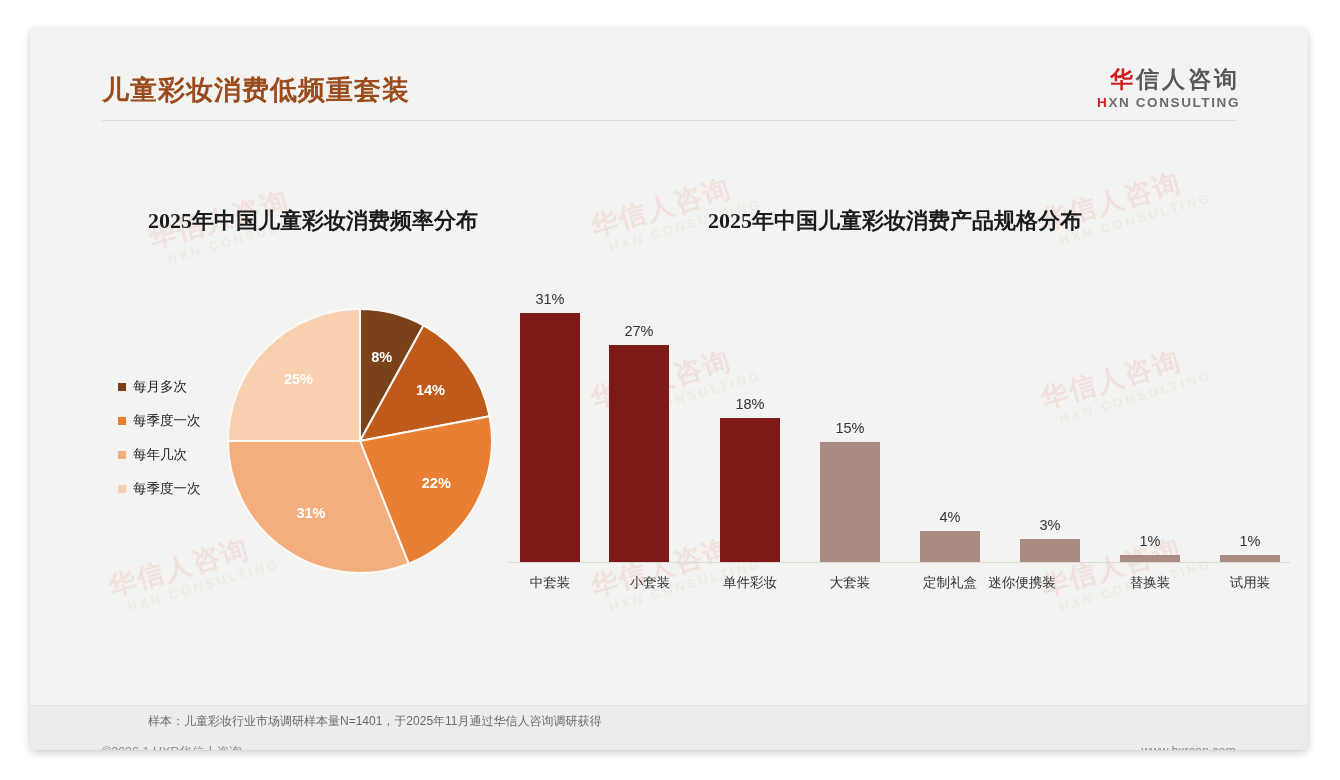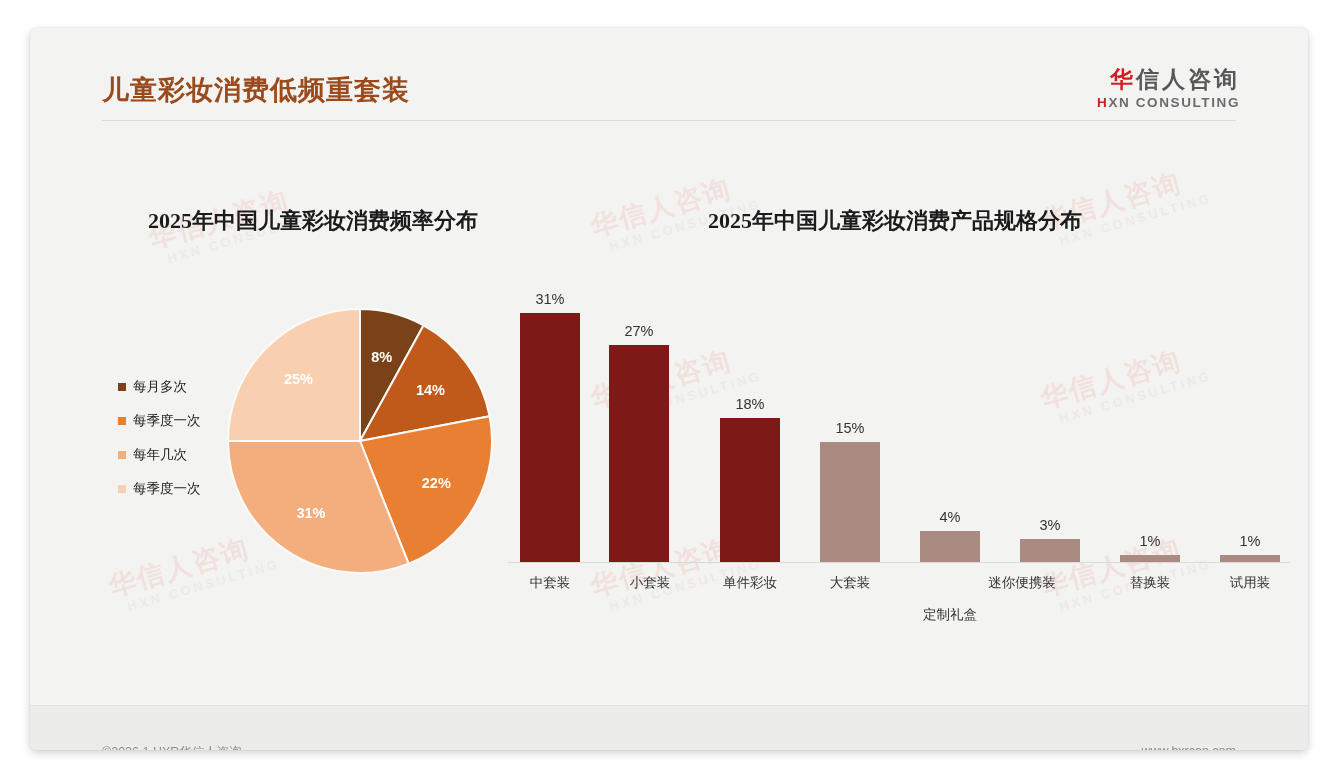--- a/index.html
+++ b/index.html
@@ -367,21 +367,21 @@
         <div class="bar-cat" style="left: 200px;">单件彩妆</div>
         <div class="bar-col" style="left: 300px;">
           <div class="bar-rect" style="height: 120.968px; background: rgb(169, 139, 130);"></div>
           <div class="bar-value" style="bottom: 126.968px;">15%</div>
         </div>
         <div class="bar-cat" style="left: 300px;">大套装</div>
         <div class="bar-col" style="left: 400px;">
           <div class="bar-rect" style="height: 32.2581px; background: rgb(169, 139, 130);"></div>
           <div class="bar-value" style="bottom: 38.2581px;">4%</div>
         </div>
-        <div class="bar-cat" style="left: 400px; margin-top: 32px;">定制礼盒</div>
+        <div class="bar-cat" style="left: 400px;">定制礼盒</div>
         <div class="bar-col" style="left: 500px;">
           <div class="bar-rect" style="height: 24.1935px; background: rgb(169, 139, 130);"></div>
           <div class="bar-value" style="bottom: 30.1935px;">3%</div>
         </div>
         <div class="bar-cat" style="left: 472px;">迷你便携装</div>
         <div class="bar-col" style="left: 600px;">
           <div class="bar-rect" style="height: 8.06452px; background: rgb(169, 139, 130);"></div>
           <div class="bar-value" style="bottom: 14.0645px;">1%</div>
         </div>
         <div class="bar-cat" style="left: 600px;">替换装</div>
@@ -389,16 +389,17 @@
           <div class="bar-rect" style="height: 8.06452px; background: rgb(169, 139, 130);"></div>
           <div class="bar-value" style="bottom: 14.0645px;">1%</div>
         </div>
         <div class="bar-cat" style="left: 700px;">试用装</div>
       </div>
     <div class="bar-baseline"></div>
   </div>
 
   <div class="footer-bar"></div>
   <div class="footer-rule"></div>
+  <div class="footnote">样本：儿童彩妆行业市场调研样本量N=1401，于2025年11月通过华信人咨询调研获得</div>
   <div class="copyright">©2026.1 HXR华信人咨询</div>
   <div class="site-url">www.hxrcon.com</div>
 
 </div>
 
 </body></html>

